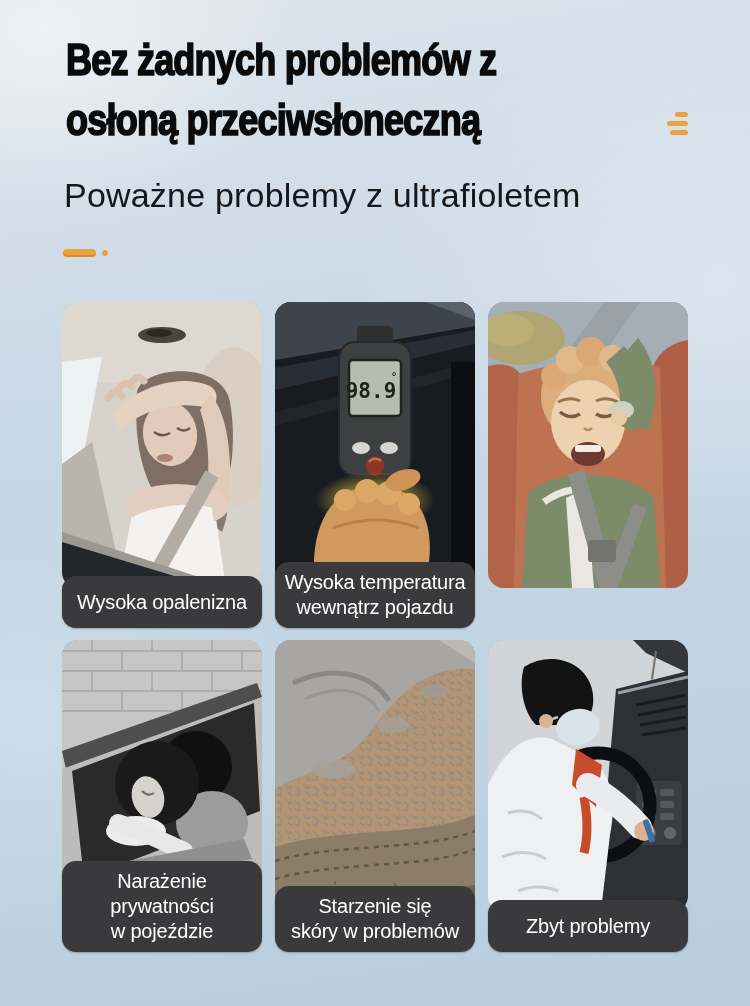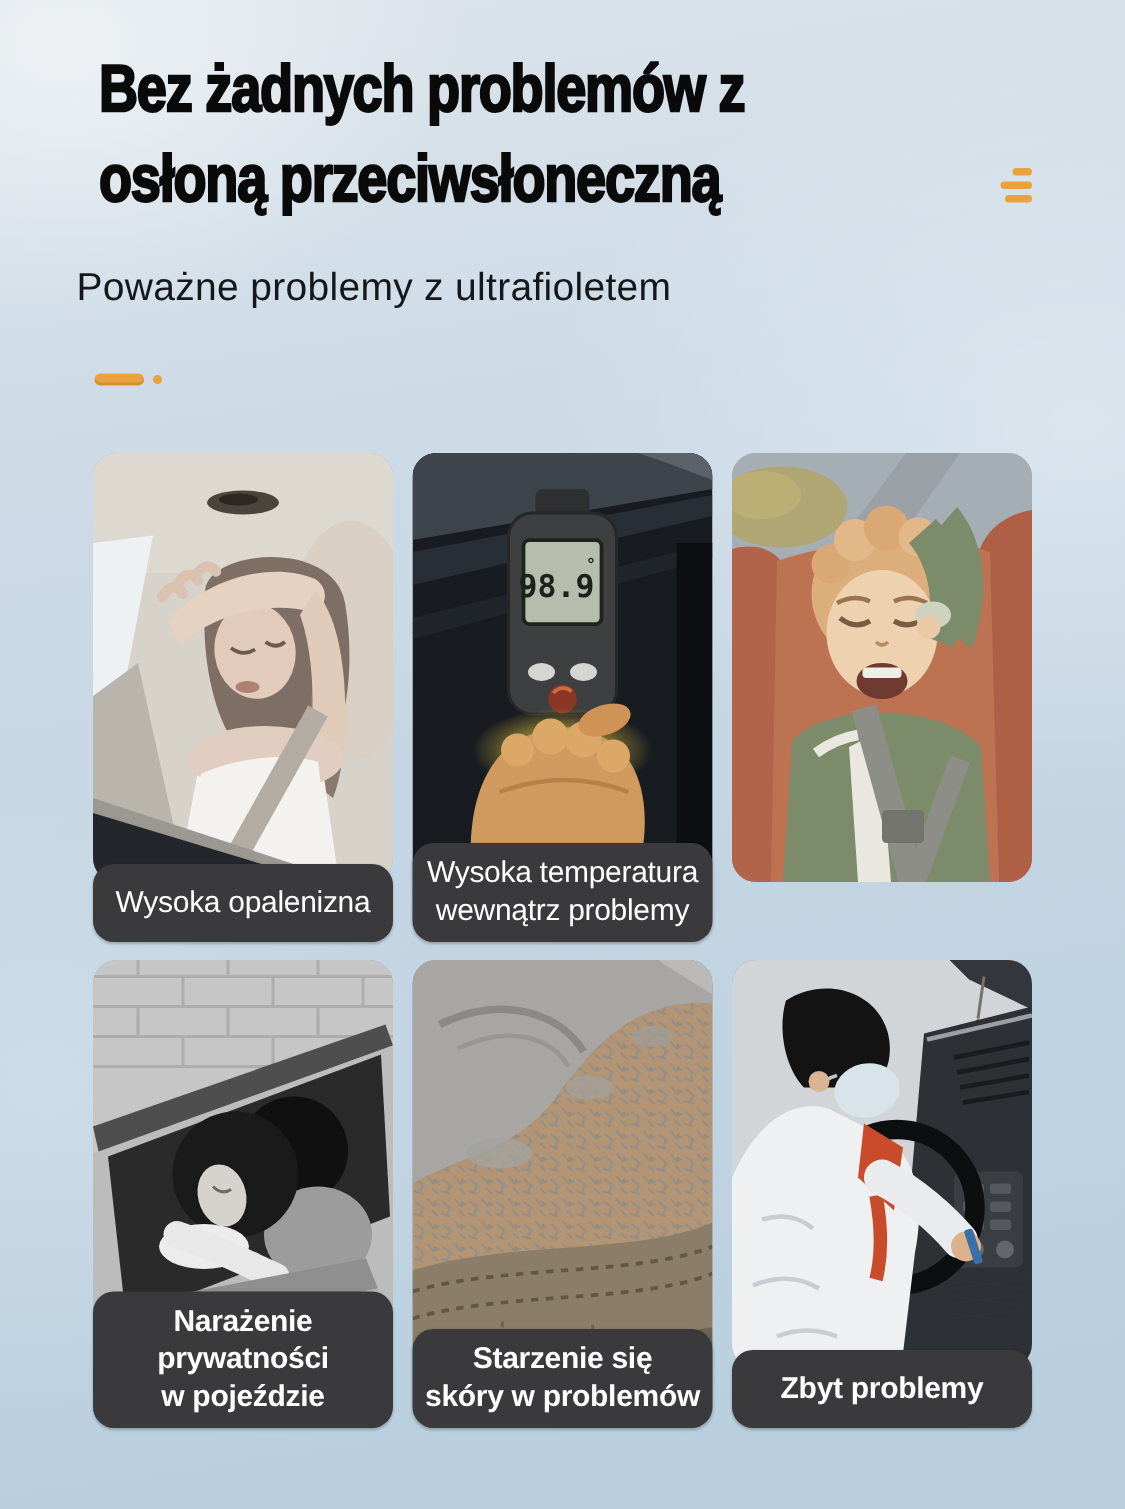--- a/index.html
+++ b/index.html
@@ -9,33 +9,33 @@
       radial-gradient(430px 300px at 6% 3%, rgba(238,242,245,.95), rgba(238,242,245,0) 62%),
       radial-gradient(520px 380px at 96% 28%, rgba(255,255,255,.30), rgba(255,255,255,0) 70%),
       radial-gradient(420px 320px at 4% 72%, rgba(214,228,238,.55), rgba(214,228,238,0) 70%),
       linear-gradient(172deg, #dde4ea 0%, #cddbe7 28%, #c3d5e3 58%, #b8cedd 100%);
   }
   .title{position:absolute;left:66px;top:30px;margin:0;
     font-size:44px;line-height:60px;font-weight:700;letter-spacing:-1px;
     color:#0a0a0a;-webkit-text-stroke:1.7px #0a0a0a;
     transform:scaleX(.82);transform-origin:left top;width:125%;
     white-space:pre-line;}
-  .subtitle{position:absolute;left:51px;top:176px;margin:0;
-    font-size:26px;font-weight:400;color:#15181b;letter-spacing:.2px;}
+  .subtitle{position:absolute;left:64px;top:176px;margin:0;
+    font-size:34px;font-weight:400;color:#15181b;letter-spacing:.2px;}
   .menu-bars{position:absolute;left:667px;top:112px;display:flex;flex-direction:column;align-items:flex-end;gap:4px;}
   .menu-bars i{display:block;height:5px;border-radius:3px;background:#e9a23e;}
   .menu-bars i:nth-child(1){width:13px;}
   .menu-bars i:nth-child(2){width:21px;}
   .menu-bars i:nth-child(3){width:18px;}
   .marker{position:absolute;left:63px;top:249px;display:flex;align-items:center;gap:6px;}
   .marker .dash{width:33px;height:8px;border-radius:4px;background:#e9a23e;box-shadow:inset 0 -2px 0 rgba(180,110,20,.35);}
   .marker .dot{width:6px;height:6px;border-radius:50%;background:#e9a23e;}
   .grid{position:absolute;left:62px;top:302px;width:626px;}
   .row{display:flex;gap:13px;}
-  .row+.row{margin-top:12px;font-weight:bold;}
+  .row+.row{margin-top:12px;}
   .card{position:relative;width:208px;margin:0;border-radius:12px;}
   .card.r1{height:326px;}
   .card.r2{height:312px;}
   .photo{position:absolute;top:0;left:0;right:0;height:calc(100% - 40px);
     border-radius:16px;overflow:hidden;background:#9aa0a4;}
   .photo svg{display:block;width:100%;height:100%;}
   .tile{position:absolute;left:0;right:0;bottom:0;min-height:52px;box-sizing:border-box;
     background:#3a3a3c;border-radius:14px;color:#ffffff;
     display:flex;align-items:center;justify-content:center;text-align:center;
     font-size:20px;line-height:25px;letter-spacing:-.2px;padding:8px 2px;white-space:pre-line;
@@ -127,21 +127,21 @@
             <circle cx="70" cy="198" r="11" fill="#dca868"></circle>
             <circle cx="92" cy="189" r="12" fill="#dca868"></circle>
             <circle cx="114" cy="191" r="12" fill="#dca868"></circle>
             <circle cx="134" cy="202" r="11" fill="#dca868"></circle>
             <ellipse cx="128" cy="178" rx="18" ry="10" fill="#cf9455" transform="rotate(-18 128 178)"></ellipse>
             <path d="M58,226 q44,-16 86,0" stroke="#a5703c" stroke-width="3" fill="none" opacity=".6"></path>
             <path d="M44,270 q56,20 108,-4 L154,286 L42,286 Z" fill="#8a5c34" opacity=".8"></path>
           </svg>
         </div>
         <figcaption class="tile">Wysoka temperatura
-wewnątrz problemy</figcaption>
+wewnątrz pojazdu</figcaption>
       </figure>
 
       <figure class="card r1">
         <div class="photo">
           <svg viewBox="0 0 200 286" preserveAspectRatio="xMidYMid slice">
             <rect width="200" height="286" fill="#a6aeb5"></rect>
             <ellipse cx="33" cy="36" rx="44" ry="27" fill="#b2a469" opacity=".85"></ellipse>
             <ellipse cx="20" cy="28" rx="26" ry="16" fill="#c2b478" opacity=".7"></ellipse>
             <polygon points="116,0 152,0 96,80 70,62" fill="#99a1a7"></polygon>
             <path d="M0,64 C30,56 46,78 42,122 L32,286 L0,286 Z" fill="#b2644a"></path>

